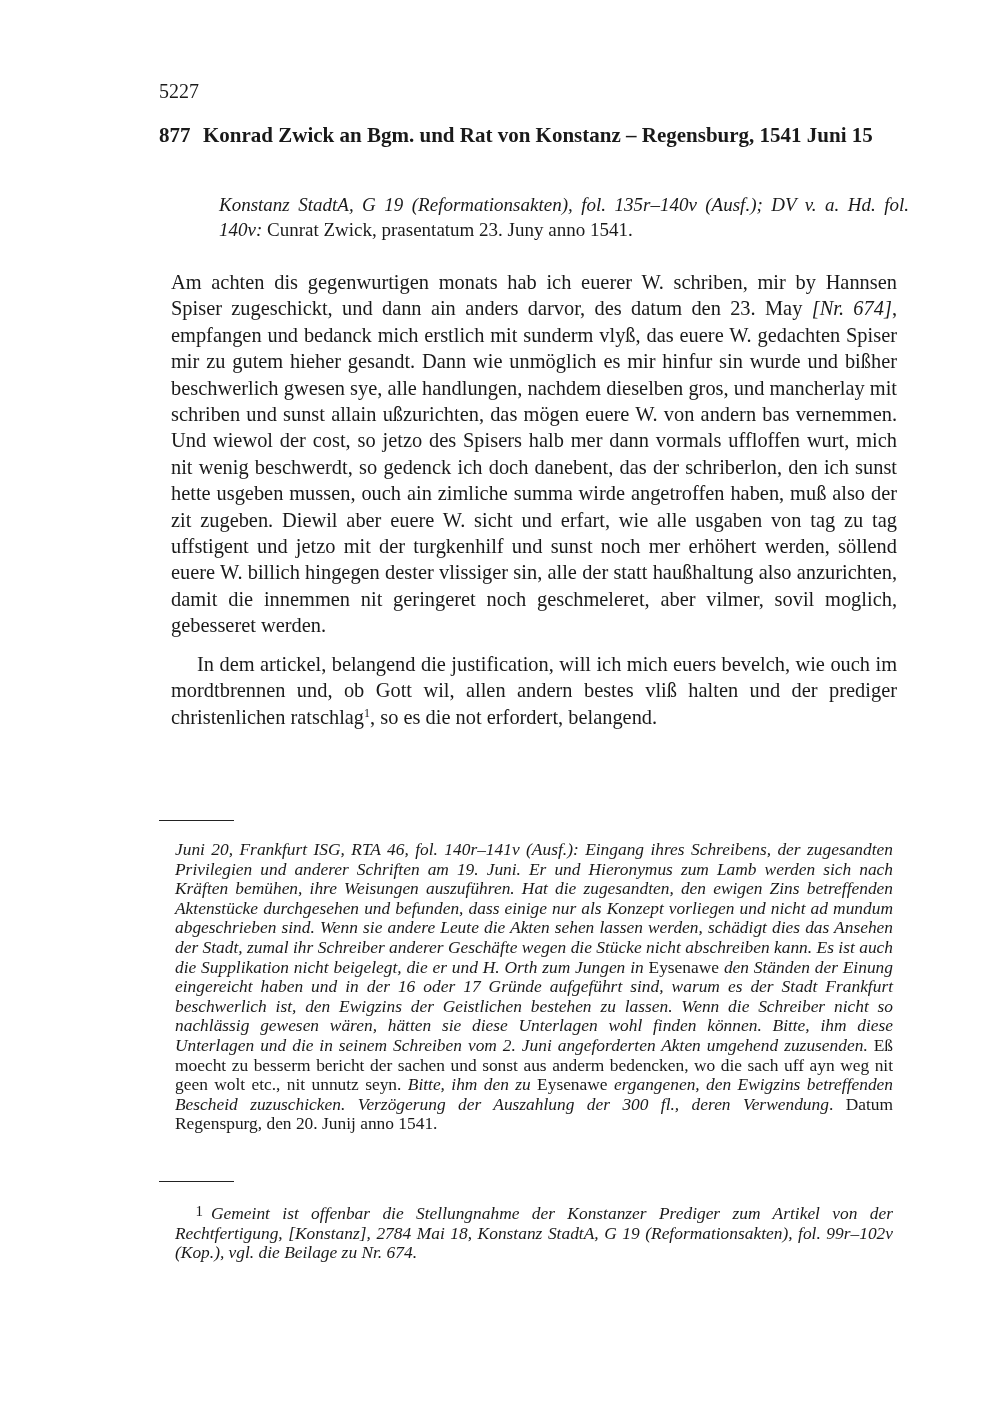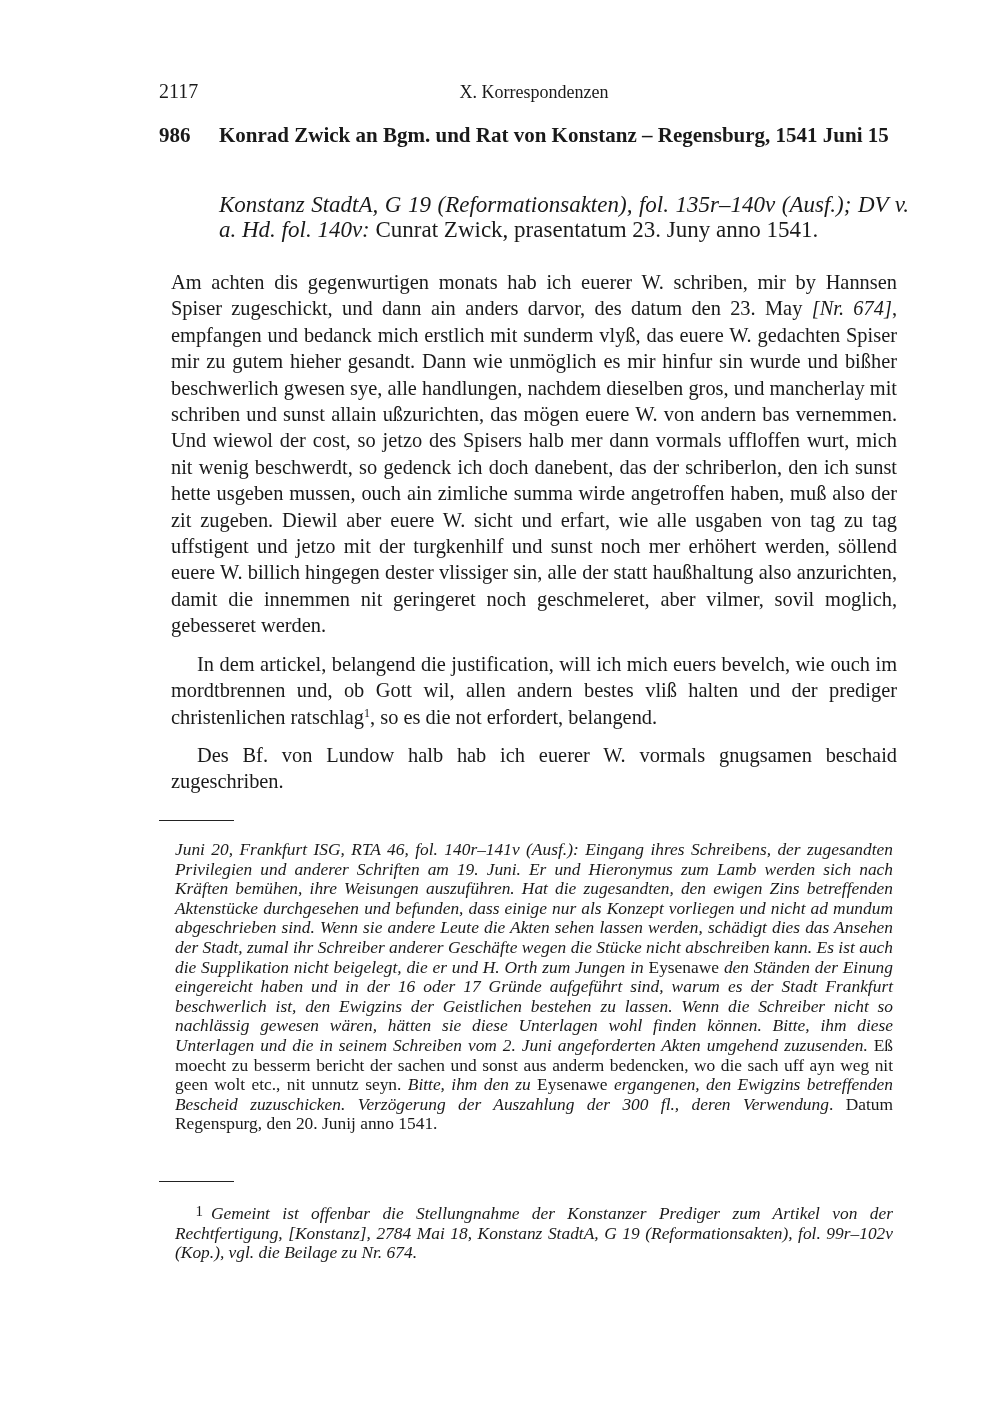--- a/index.html
+++ b/index.html
@@ -3,53 +3,51 @@
 <meta charset="utf-8">
 <style>
   html, body { margin: 0; padding: 0; background: #ffffff; }
   body { width: 1004px; height: 1418px; position: relative; overflow: hidden;
          font-family: "Liberation Serif", "DejaVu Serif", serif; color: #1a1a1a; }
   .running-head { position: absolute; top: 80px; left: 159px; width: 750px; height: 26px; font-size: 20px; }
   .page-number { position: absolute; left: 0; top: 0; }
   .section-title { position: absolute; left: 0; right: 0; text-align: center; font-size: 18px; top: 2px; }
   .doc-heading { position: absolute; top: 122px; left: 159px; width: 750px; font-size: 21px; font-weight: bold; line-height: 27px; }
   .doc-num { position: absolute; left: 0; top: 0; }
-  .doc-title { margin-left: 60px; display: block; text-align: justify; text-align-last: left; }
-  .source-note { position: absolute; top: 192px; left: 219px; width: 690px; font-size: 23px; line-height: 25px; text-align: justify; }
+  .doc-title { margin-left: 44px; display: block; text-align: justify; text-align-last: left; }
+  .source-note { position: absolute; top: 192px; left: 219px; width: 690px; font-size: 19px; line-height: 25px; text-align: justify; }
   .body-text { position: absolute; top: 257px; left: 159px; width: 750px; font-size: 20.4px; line-height: 26.4px; }
   .body-text p { margin: 12px; text-align: justify; }
   .body-text p.indent { text-indent: 26px; }
   sup { font-size: 12px; vertical-align: 7px; line-height: 0; }
   .fn-rule { position: absolute; left: 159px; width: 75px; border-top: 1px solid #222; }
   .footnote-block { position: absolute; left: 159px; width: 750px; font-size: 17.4px; line-height: 19.6px; text-align: justify; }
   .footnote-block p { margin: 16px; }
   .fn-marker { display: inline-block; width: 18px; text-align: right; margin-left: 10px; margin-right: 8px; font-size: 15px; vertical-align: 3px; }
   i { font-style: italic; }
 </style>
 </head>
 <body>
 
 <div class="running-head">
-  <span class="page-number">2117</span>
-  <span class="section-title">X. Korrespondenzen</span>
+  <span class="page-number">5227</span>
 </div>
 
 <div class="doc-heading">
-  <span class="doc-num">986</span>
+  <span class="doc-num">877</span>
   <span class="doc-title">Konrad Zwick an Bgm. und Rat von Konstanz – Regensburg, 1541 Juni 15</span>
 </div>
 
 <div class="source-note">
   <i>Konstanz StadtA, G 19 (Reformationsakten), fol. 135r–140v (Ausf.); DV v. a. Hd. fol. 140v:</i><span> Cunrat Zwick, prasentatum 23. Juny anno 1541.</span>
 </div>
 
 <div class="body-text">
   <p><span>Am achten dis gegenwurtigen monats hab ich euerer W. schriben, mir by Hannsen Spiser zugeschickt, und dann ain anders darvor, des datum den 23. May </span><i>[Nr. 674]</i><span>, empfangen und bedanck mich erstlich mit sunderm vlyß, das euere W. gedachten Spiser mir zu gutem hieher gesandt. Dann wie unmöglich es mir hinfur sin wurde und bißher beschwerlich gwesen sye, alle handlungen, nachdem dieselben gros, und mancherlay mit schriben und sunst allain ußzurichten, das mögen euere W. von andern bas vernemmen. Und wiewol der cost, so jetzo des Spisers halb mer dann vormals uffloffen wurt, mich nit wenig beschwerdt, so gedenck ich doch danebent, das der schriberlon, den ich sunst hette usgeben mussen, ouch ain zimliche summa wirde angetroffen haben, muß also der zit zugeben. Diewil aber euere W. sicht und erfart, wie alle usgaben von tag zu tag uffstigent und jetzo mit der turgkenhilf und sunst noch mer erhöhert werden, söllend euere W. billich hingegen dester vlissiger sin, alle der statt haußhaltung also anzurichten, damit die innemmen nit geringeret noch geschmeleret, aber vilmer, sovil moglich, gebesseret werden.</span></p>
   <p class="indent"><span>In dem artickel, belangend die justification, will ich mich euers bevelch, wie ouch im mordtbrennen und, ob Gott wil, allen andern bestes vliß halten und der prediger christenlichen ratschlag</span><sup>1</sup><span>, so es die not erfordert, belangend.</span></p>
-  <p class="indent">Des Bf. von Lundow halb hab ich euerer W. vormals gnugsamen beschaid zugeschriben.</p>
 </div>
 
 <div class="fn-rule" style="top:820px;"></div>
 <div class="footnote-block" style="top:824px;">
   <p><i>Juni 20, Frankfurt ISG, RTA 46, fol. 140r–141v (Ausf.): Eingang ihres Schreibens, der zugesandten Privilegien und anderer Schriften am 19. Juni. Er und Hieronymus zum Lamb werden sich nach Kräften bemühen, ihre Weisungen auszuführen. Hat die zugesandten, den ewigen Zins betreffenden Aktenstücke durchgesehen und befunden, dass einige nur als Konzept vorliegen und nicht ad mundum abgeschrieben sind. Wenn sie andere Leute die Akten sehen lassen werden, schädigt dies das Ansehen der Stadt, zumal ihr Schreiber anderer Geschäfte wegen die Stücke nicht abschreiben kann. Es ist auch die Supplikation nicht beigelegt, die er und H. Orth zum Jungen in</i><span> Eysenawe </span><i>den Ständen der Einung eingereicht haben und in der 16 oder 17 Gründe aufgeführt sind, warum es der Stadt Frankfurt beschwerlich ist, den Ewigzins der Geistlichen bestehen zu lassen. Wenn die Schreiber nicht so nachlässig gewesen wären, hätten sie diese Unterlagen wohl finden können. Bitte, ihm diese Unterlagen und die in seinem Schreiben vom 2. Juni angeforderten Akten umgehend zuzusenden.</i><span> Eß moecht zu besserm bericht der sachen und sonst aus anderm bedencken, wo die sach uff ayn weg nit geen wolt etc., nit unnutz seyn. </span><i>Bitte, ihm den zu</i><span> Eysenawe </span><i>ergangenen, den Ewigzins betreffenden Bescheid zuzuschicken. Verzögerung der Auszahlung der 300 fl., deren Verwendung</i><span>. Datum Regenspurg, den 20. Junij anno 1541.</span></p>
 </div>
 
 <div class="fn-rule" style="top:1181px;"></div>
 <div class="footnote-block" style="top:1186px;">
   <p><span class="fn-marker">1</span><i>Gemeint ist offenbar die Stellungnahme der Konstanzer Prediger zum Artikel von der Rechtfertigung, [Konstanz], 2784 Mai 18, Konstanz StadtA, G 19 (Reformationsakten), fol. 99r–102v (Kop.), vgl. die Beilage zu Nr. 674.</i></p>

